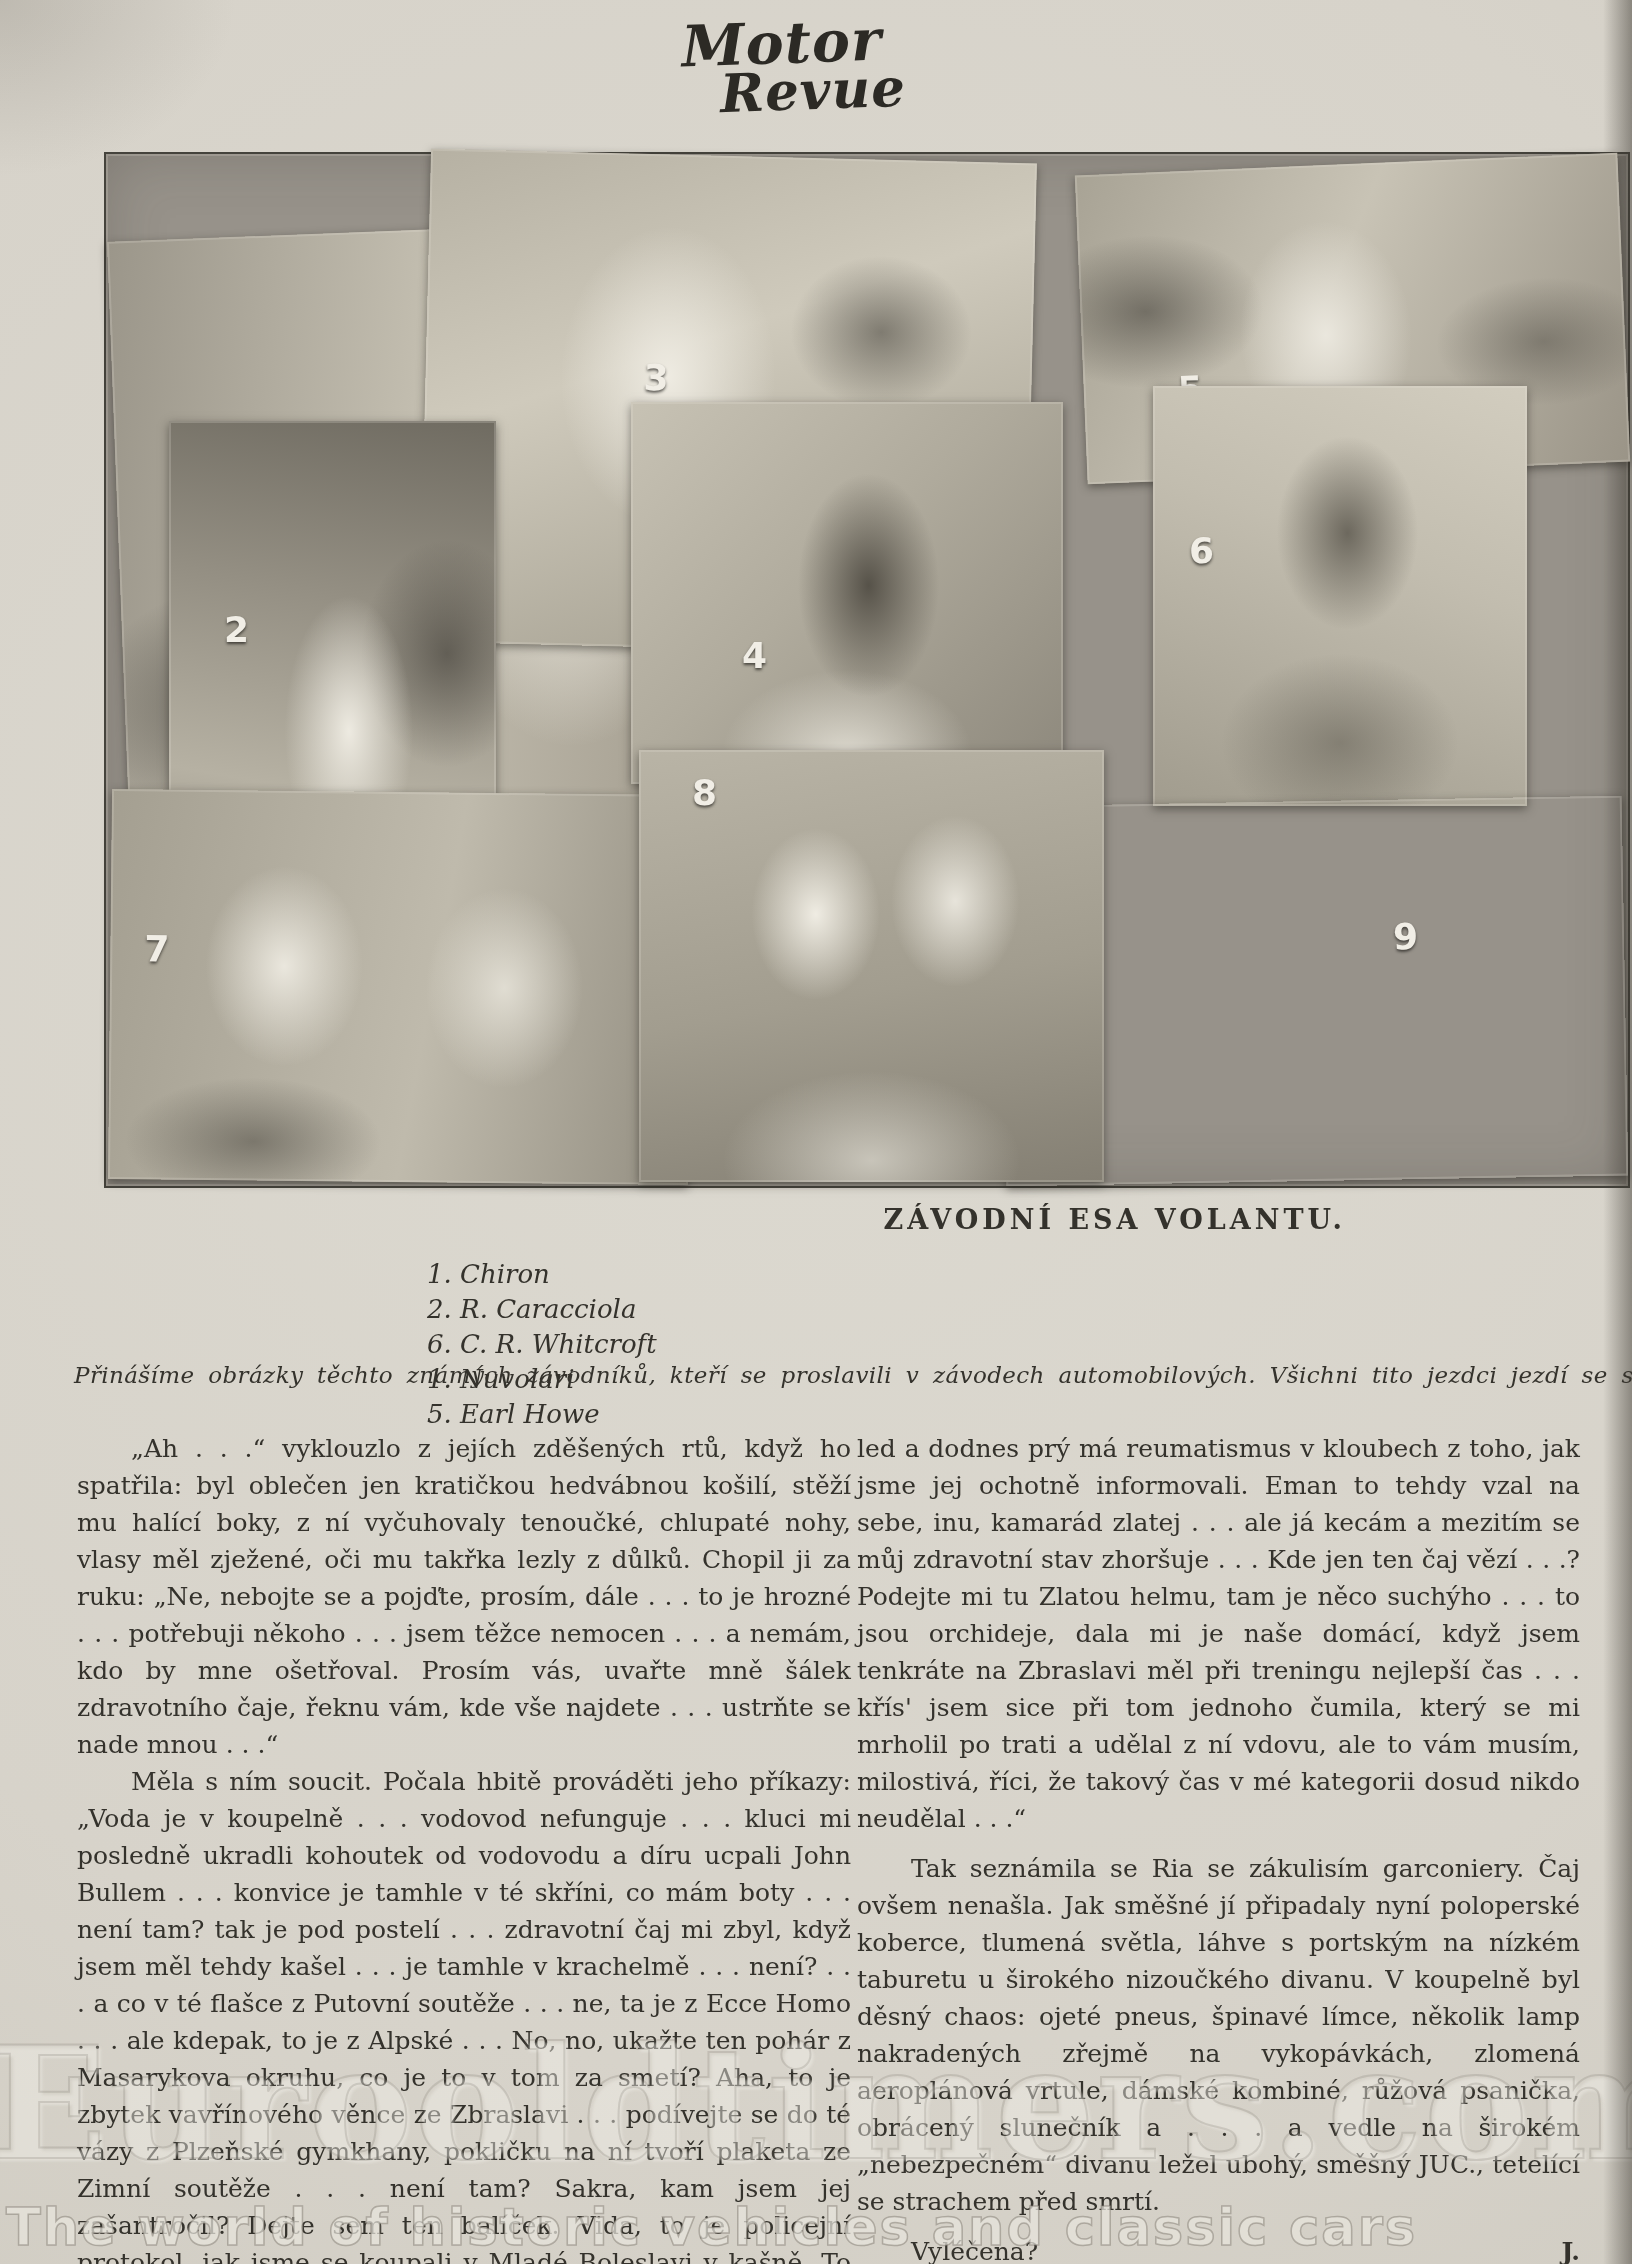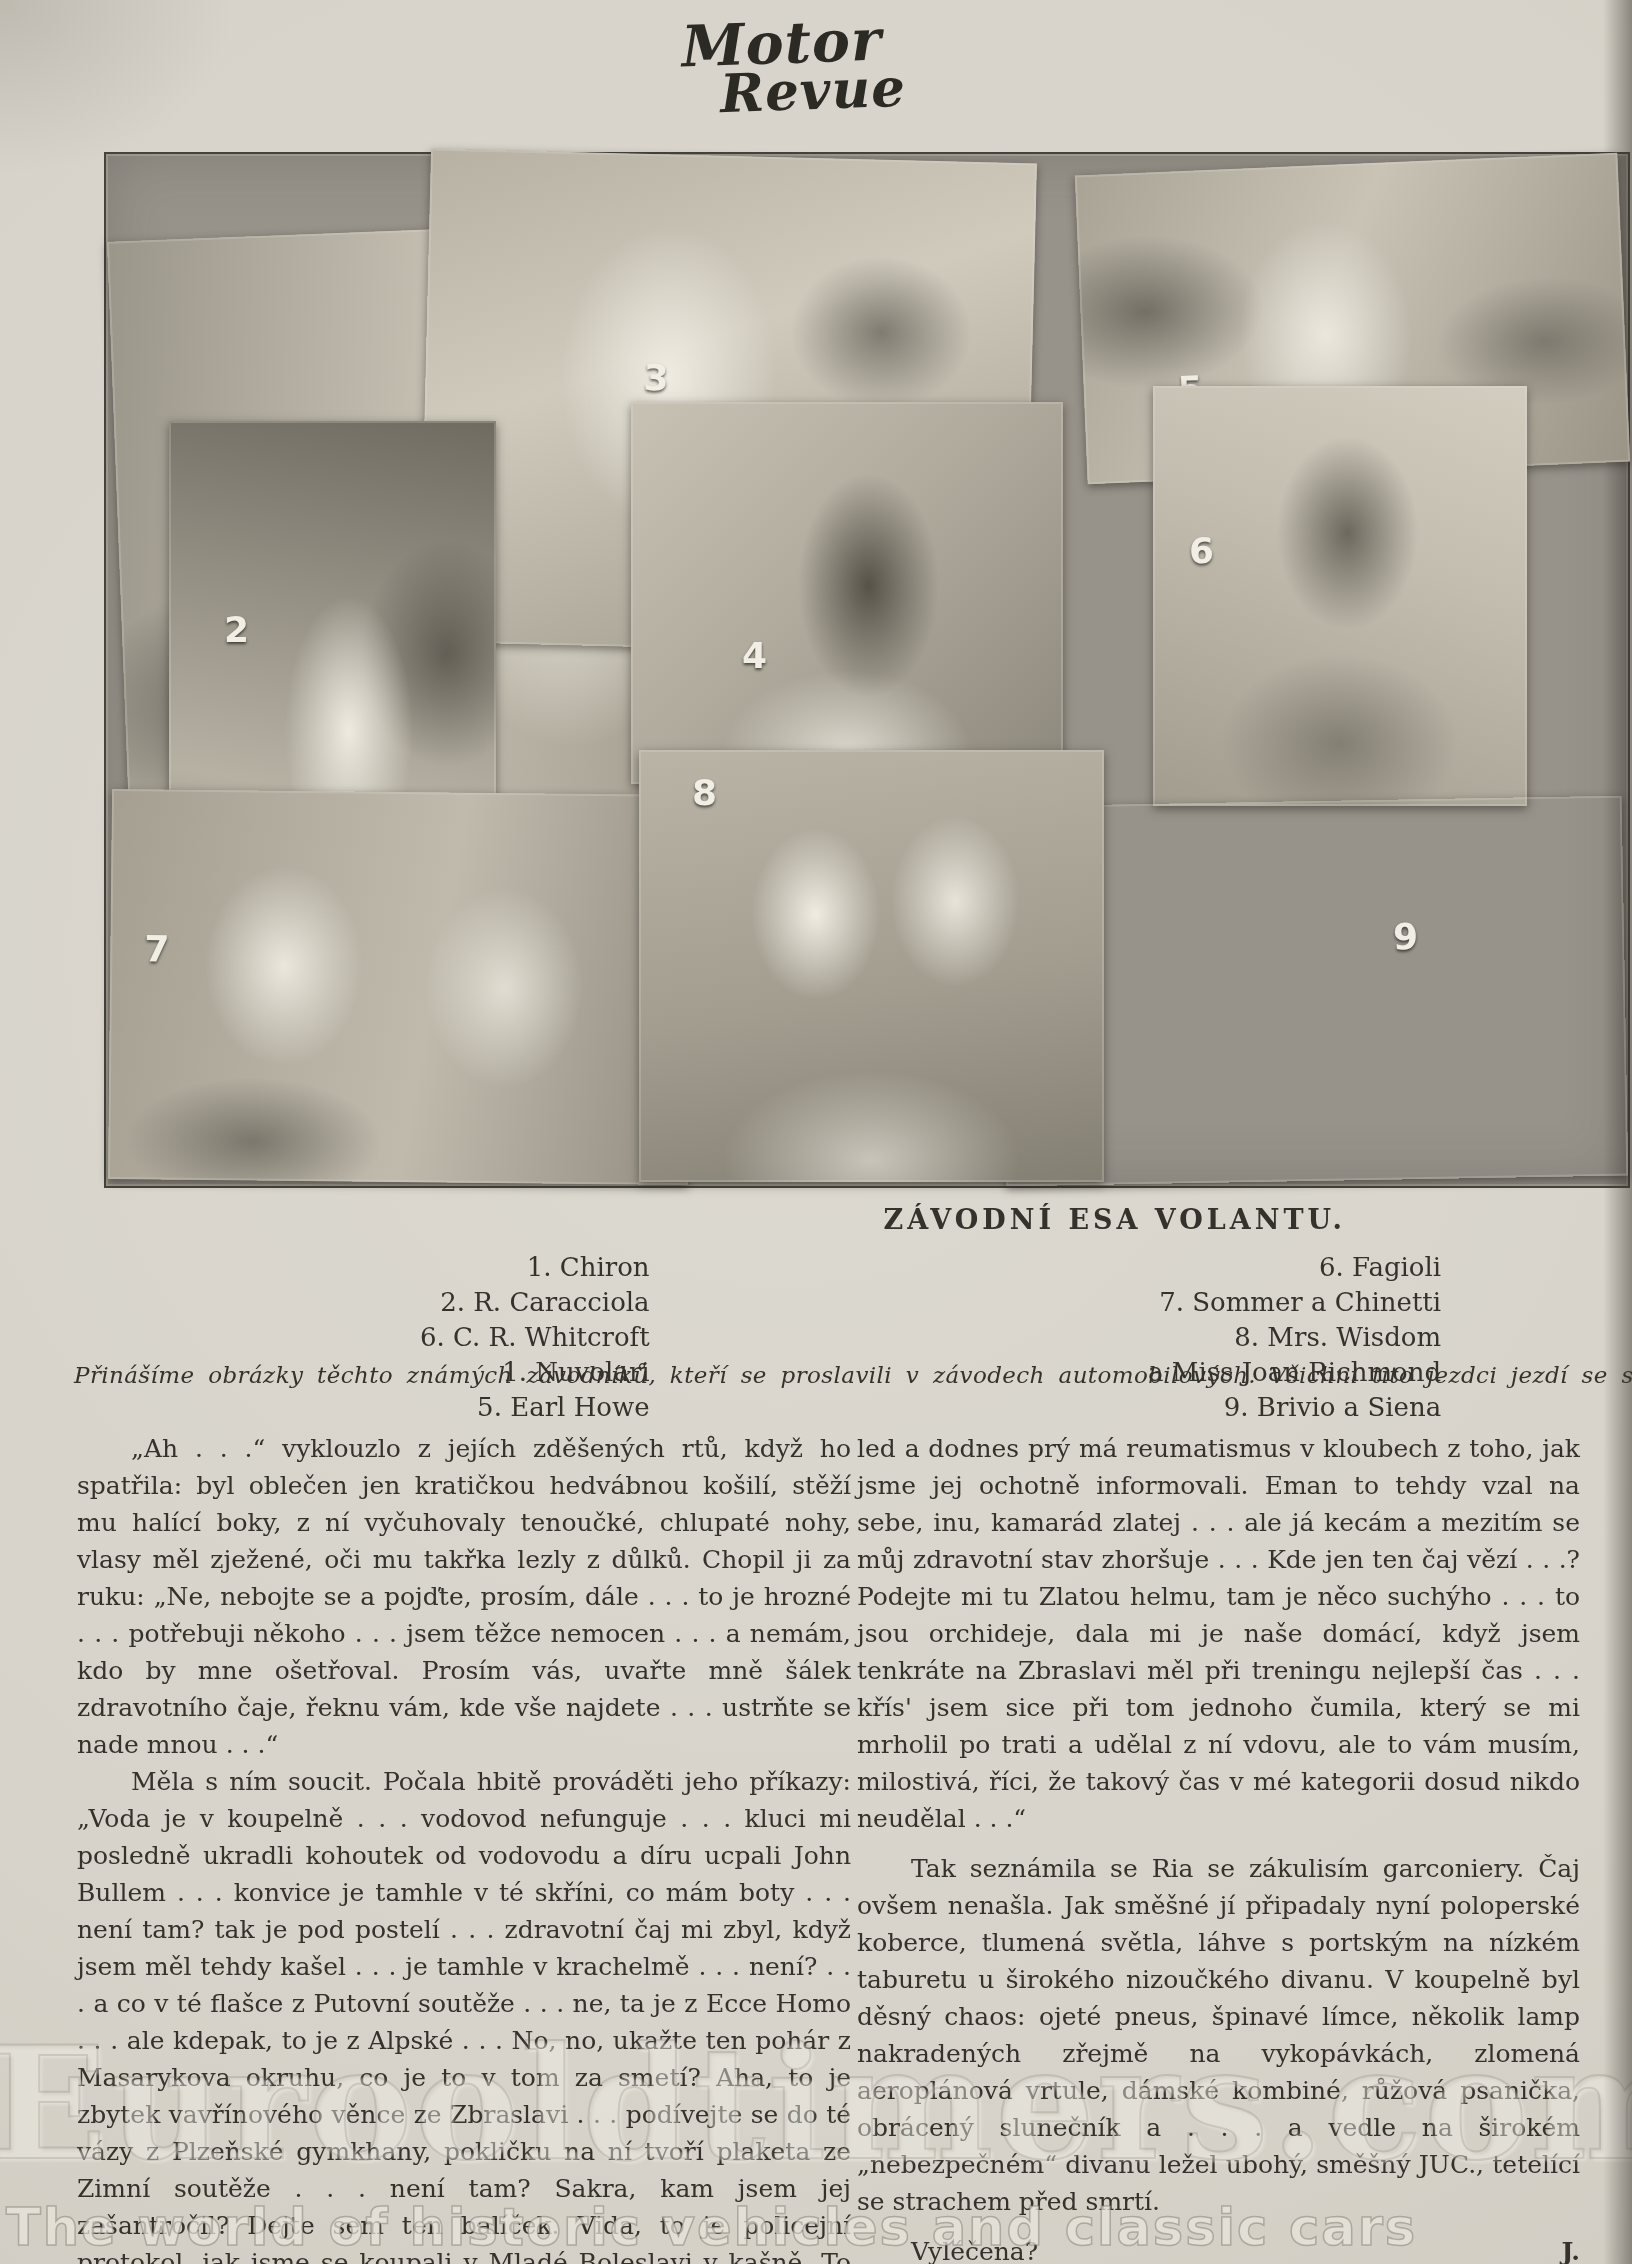--- a/index.html
+++ b/index.html
@@ -116,22 +116,22 @@
       radial-gradient(ellipse 198px 119px at 50% 95%, rgba(225,222,212,.7), rgba(225,222,212,0) 75%),
       linear-gradient(170deg,#b9b4a6 0%,#a29d8f 55%,#847f73 100%);}
   .ph8 .num{left:53px;top:22px;}
   
   .cap-title{
     position:absolute;left:0;top:1204px;width:1346px;
     text-align:right;font-weight:bold;font-size:27px;letter-spacing:4px;
   }
   .cap-list{
     position:absolute;top:1241px;
-    font-size:26px;line-height:35px;
-    list-style:none;margin:9px;padding:0;text-align:right;
+    font-style:italic;font-size:26px;line-height:35px;
+    list-style:none;margin:16px;padding:0;
   }
   .cap-list.left{left:411px;}
   .cap-list.right{left:1107px;}
   .cap-list li.cont{padding-left:32px;}
   .cap-foot{
     position:absolute;left:74px;right:10px;top:1362px;
     font-style:italic;font-size:23px;letter-spacing:0.4px;word-spacing:6px;
     text-align:justify;text-align-last:justify;white-space:nowrap;
   }
   
@@ -210,27 +210,20 @@
   <div class="cap-title">ZÁVODNÍ ESA VOLANTU.</div>
 
   <ul class="cap-list left">
     <li>1. Chiron</li>
     <li>2. R. Caracciola</li>
     <li>6. C. R. Whitcroft</li>
     <li>1. Nuvolari</li>
     <li>5. Earl Howe</li>
   </ul>
 
-  <ul class="cap-list right">
-    <li>6. Fagioli</li>
-    <li>7. Sommer a Chinetti</li>
-    <li>8. Mrs. Wisdom</li>
-    <li class="cont">a Miss Joan Richmond</li>
-    <li>9. Brivio a Siena</li>
-  </ul>
 
   <div class="cap-foot">Přinášíme obrázky těchto známých závodníků, kteří se proslavili v závodech automobilových. Všichni tito jezdci jezdí se svíčkami Champion.</div>
 
   <div class="col col-left">
     <p>„Ah . . .“ vyklouzlo z jejích zděšených rtů, když ho spatřila: byl oblečen jen kratičkou hedvábnou košilí, stěží mu halící boky, z ní vyčuhovaly tenoučké, chlupaté nohy, vlasy měl zježené, oči mu takřka lezly z důlků. Chopil ji za ruku: „Ne, nebojte se a pojďte, prosím, dále . . . to je hrozné . . . potřebuji někoho . . . jsem těžce nemocen . . . a nemám, kdo by mne ošetřoval. Prosím vás, uvařte mně šálek zdravotního čaje, řeknu vám, kde vše najdete . . . ustrňte se nade mnou . . .“</p>
     <p>Měla s ním soucit. Počala hbitě prováděti jeho příkazy: „Voda je v koupelně . . . vodovod nefunguje . . . kluci mi posledně ukradli kohoutek od vodovodu a díru ucpali John Bullem . . . konvice je tamhle v té skříni, co mám boty . . . není tam? tak je pod postelí . . . zdravotní čaj mi zbyl, když jsem měl tehdy kašel . . . je tamhle v krachelmě . . . není? . . . a co v té flašce z Putovní soutěže . . . ne, ta je z Ecce Homo . . . ale kdepak, to je z Alpské . . . No, no, ukažte ten pohár z Masarykova okruhu, co je to v tom za smetí? Aha, to je zbytek vavřínového věnce ze Zbraslavi . . . podívejte se do té vázy z Plzeňské gymkhany, pokličku na ní tvoří plaketa ze Zimní soutěže . . . není tam? Sakra, kam jsem jej zašantročil? Dejte sem ten balíček. Vida, to je policejní protokol, jak jsme se koupali v Mladé Boleslavi v kašně. To vám bylo fajn, nalezli jsme do kašny na náměstí a poldík se nás honem přišel zeptat, jestli není voda moc studená. U soudu křivě svědčil, že byla jako</p>
   </div>
 
   <div class="col col-right">
     <p style="text-indent:0;">led a dodnes prý má reumatismus v kloubech z toho, jak jsme jej ochotně informovali. Eman to tehdy vzal na sebe, inu, kamarád zlatej . . . ale já kecám a mezitím se můj zdravotní stav zhoršuje . . . Kde jen ten čaj vězí . . .? Podejte mi tu Zlatou helmu, tam je něco suchýho . . . to jsou orchideje, dala mi je naše domácí, když jsem tenkráte na Zbraslavi měl při treningu nejlepší čas . . . křís' jsem sice při tom jednoho čumila, který se mi mrholil po trati a udělal z ní vdovu, ale to vám musím, milostivá, říci, že takový čas v mé kategorii dosud nikdo neudělal . . .“</p>

